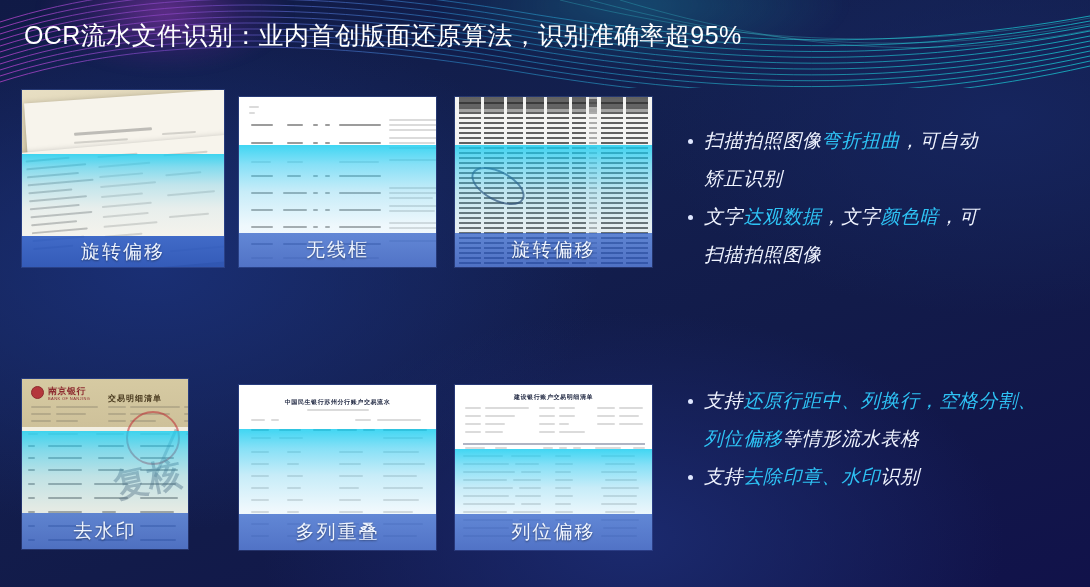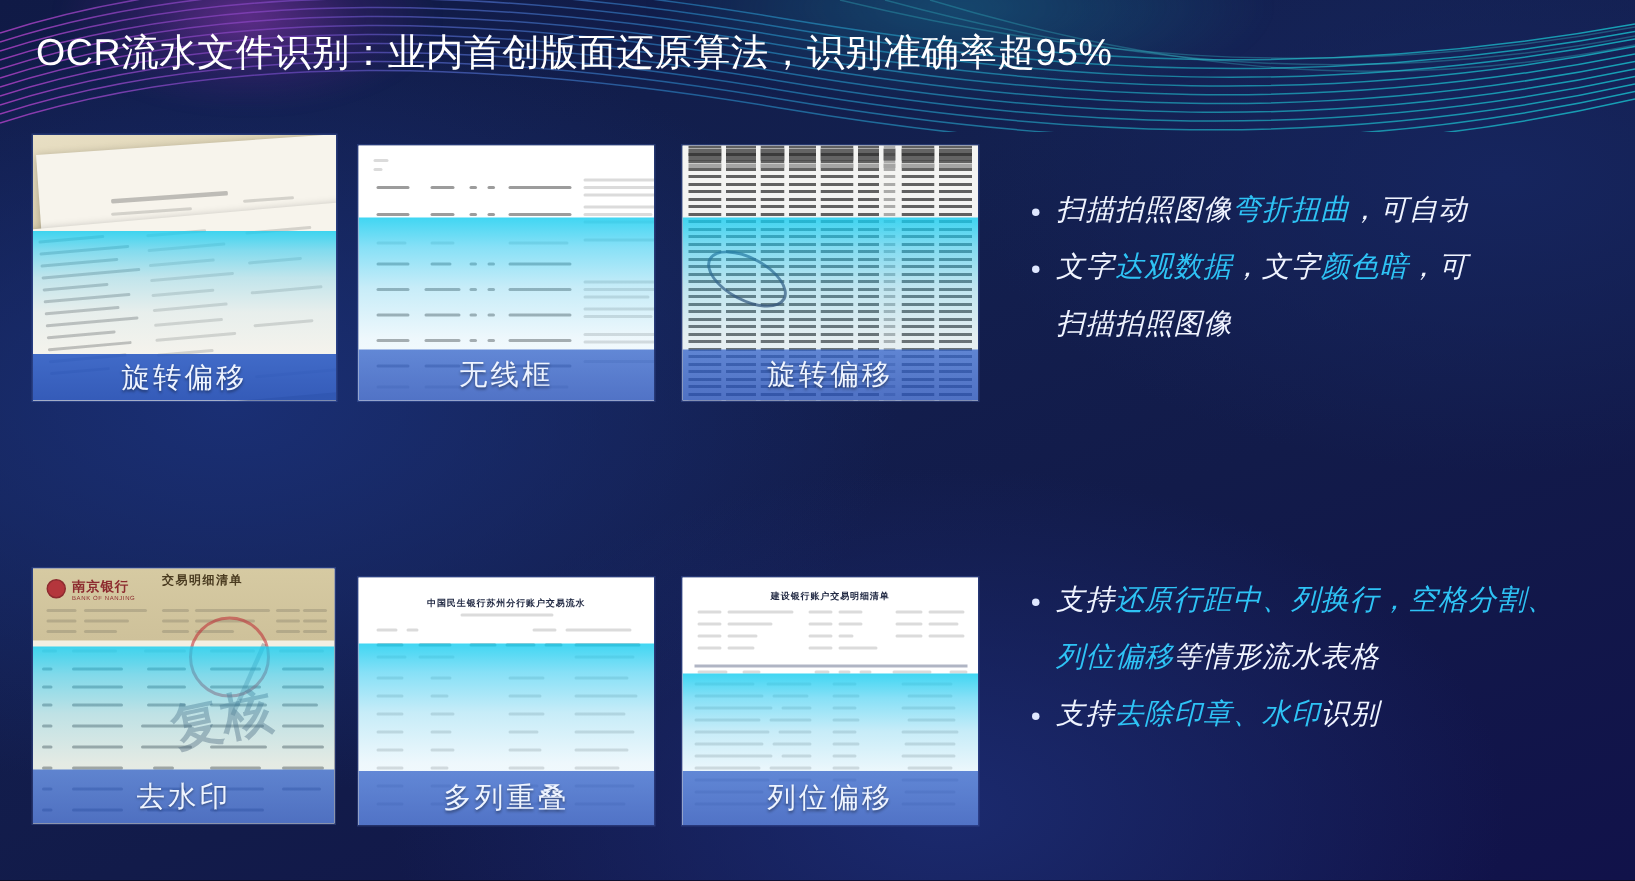--- a/index.html
+++ b/index.html
@@ -365,28 +365,28 @@
       <div style="position:absolute; left:114px;top:0; width:3px; height:100%; background:#f4f4f2;"></div>
       <div style="position:absolute; left:131px;top:0; width:3px; height:100%; background:#f4f4f2;"></div>
       <div style="position:absolute; left:142px;top:0; width:4px; height:100%; background:#f4f4f2;"></div>
       <div style="position:absolute; left:168px;top:0; width:3px; height:100%; background:#f4f4f2;"></div>
       <div class="stamp-oval" style="left:28px; top:60px; width:30px; height:58px;"></div>
     </div>
     <div class="card-wash" style="top:48px; bottom:0;"></div>
     <div class="card-label translucent" style="height:34px;">旋转偏移</div>
   </div>
 
-  <div class="card" style="left:22px; top:379px; width:201px; height:170px;">
+  <div class="card" style="left:22px; top:379px; width:166px; height:170px;">
     <div class="card-photo doc doc-cream">
 
       <div style="position:absolute; left:0; top:0; right:0; height:48px; background:linear-gradient(180deg,#d6caa2,#cec19a);"></div>
       <div class="bank-logo" style="left:9px; top:7px;"></div>
       <div class="bank-name" style="left:26px; top:6px;">南京银行</div>
       <div style="position:absolute; left:26px; top:17px; font-size:4px; color:#8d2b2f; letter-spacing:.4px; white-space:nowrap;">BANK OF NANJING</div>
-      <div class="doc-title" style="left:86px; top:2px;">交易明细清单</div>
+      <div class="doc-title" style="left:86px; top:14px;">交易明细清单</div>
 
       <div class="ln faint" style="left:9px;  top:27px; width:20px;"></div>
       <div class="ln faint" style="left:34px; top:27px; width:42px;"></div>
       <div class="ln faint" style="left:86px; top:27px; width:18px;"></div>
       <div class="ln faint" style="left:108px;top:27px; width:50px;"></div>
       <div class="ln faint" style="left:162px;top:27px; width:16px;"></div>
       <div class="ln faint" style="left:180px;top:27px; width:16px;"></div>
       <div class="ln faint" style="left:9px;  top:34px; width:20px;"></div>
       <div class="ln faint" style="left:34px; top:34px; width:30px;"></div>
       <div class="ln faint" style="left:86px; top:34px; width:18px;"></div>
@@ -600,20 +600,21 @@
       <div class="ln faint" style="left:146px;top:82px; width:36px;"></div>
     </div>
     <div class="card-wash" style="top:64px; bottom:0;"></div>
     <div class="card-label translucent" style="height:36px;">列位偏移</div>
   </div>
 
   <div class="bullets" style="left:684px; top:122px; width:380px;">
 
     <div class="bullet">
       <span>扫描拍照图像</span><span class="hl">弯折扭曲</span><span>，可自动</span>
+      <span class="indent">矫正识别</span>
     </div>
 
     <div class="bullet">
       <span>文字</span><span class="hl">达观数据</span><span>，文字</span><span class="hl">颜色暗</span><span>，可</span>
       <span class="indent">扫描拍照图像</span>
     </div>
   </div>
 
   <div class="bullets" style="left:684px; top:382px; width:390px;">
 

